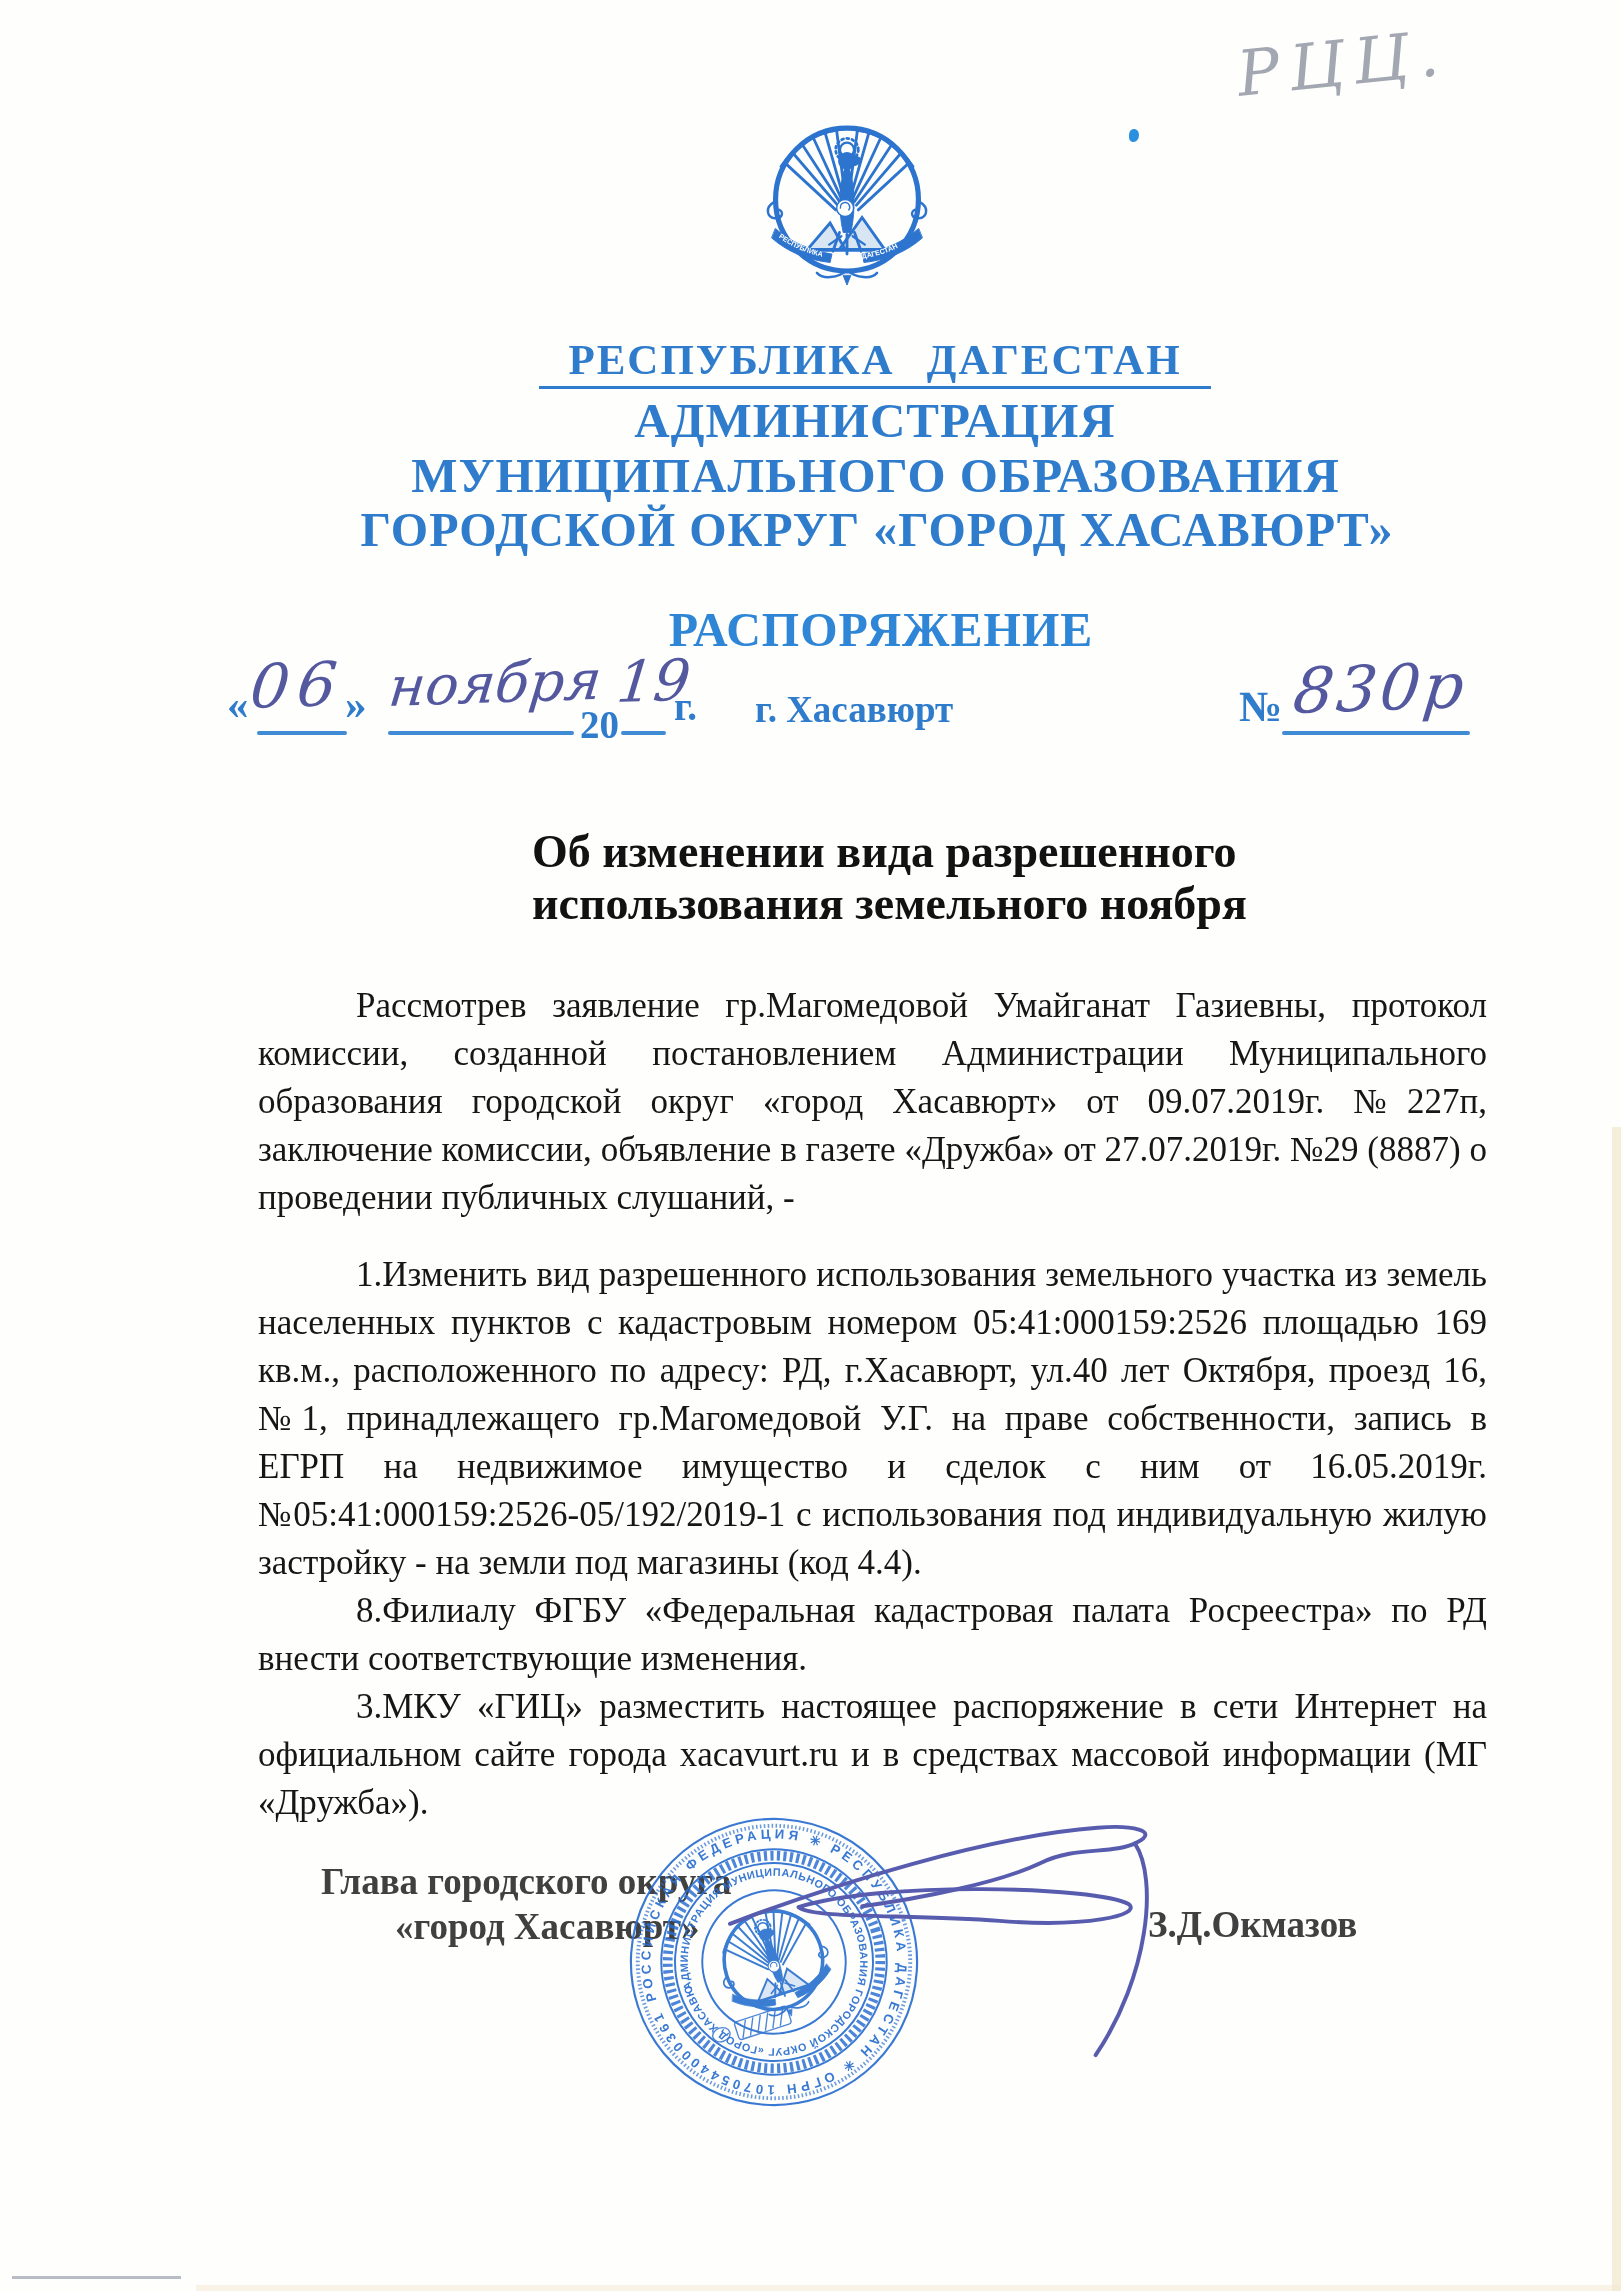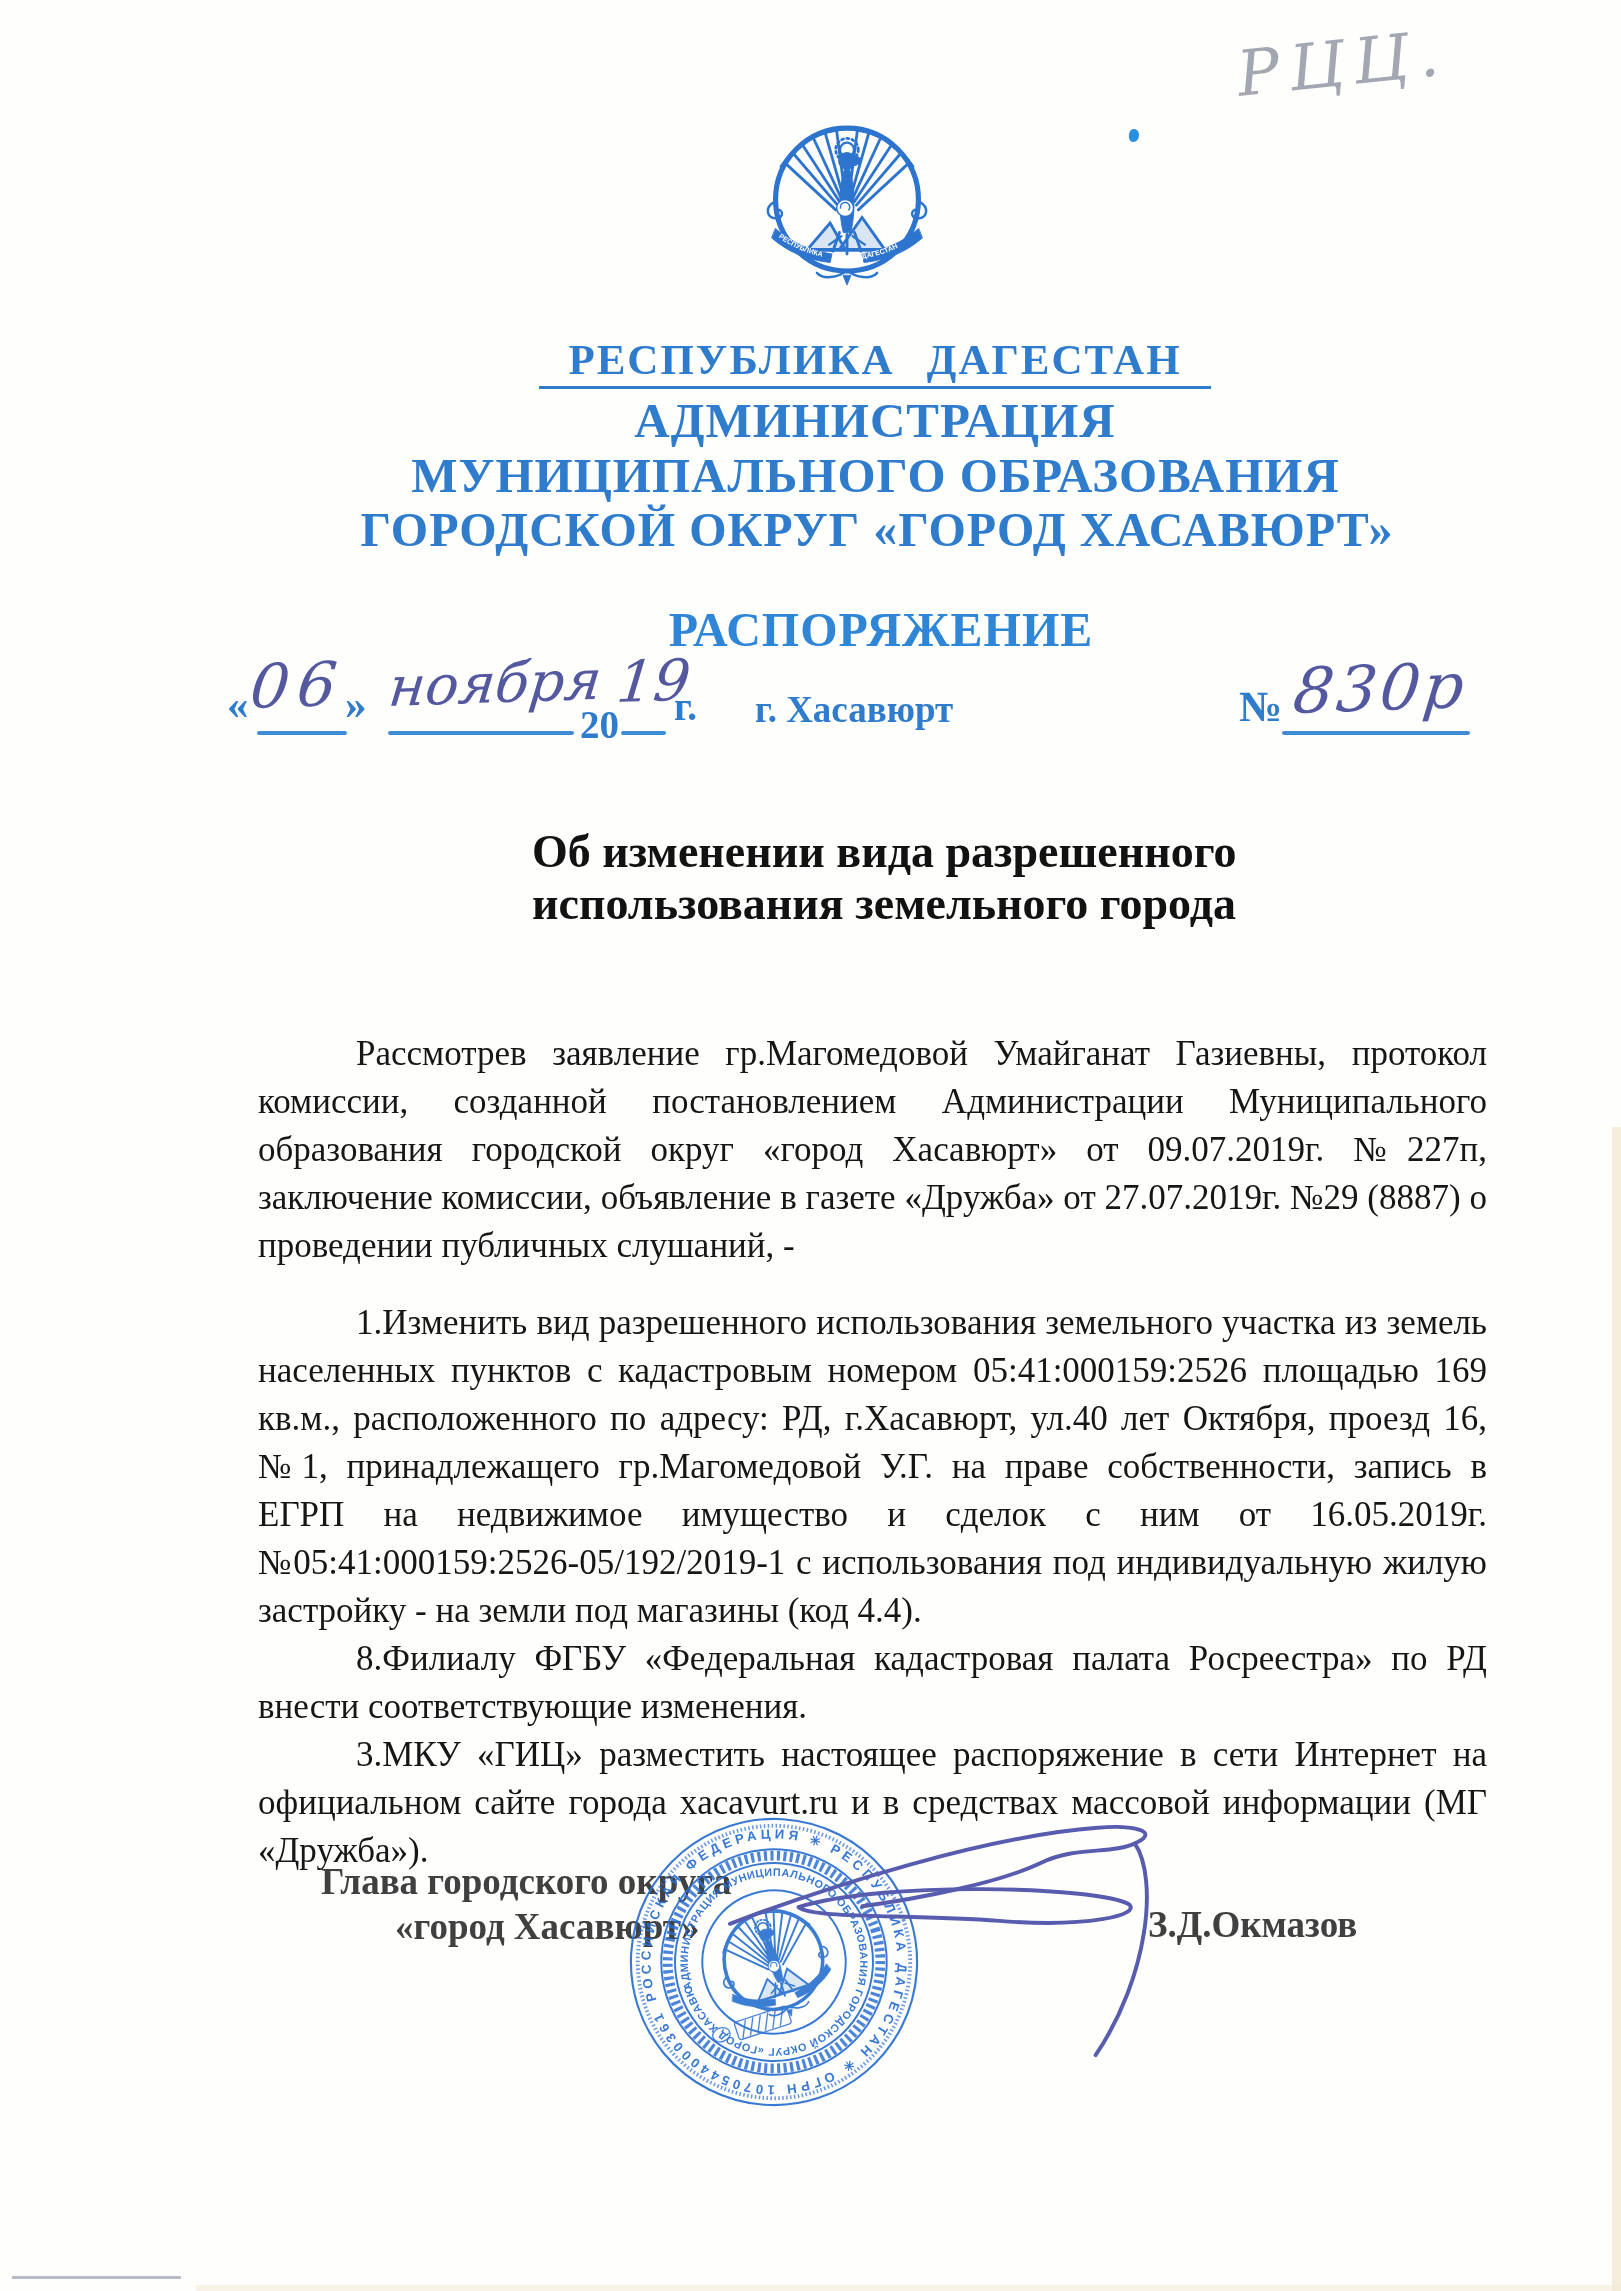--- a/index.html
+++ b/index.html
@@ -23,21 +23,21 @@
   .hand{
     color:#54589f;font-family:"DejaVu Serif",serif;font-style:italic;
     white-space:nowrap;transform:skewX(-8deg) rotate(-2deg);transform-origin:left bottom;
   }
   .pencil{
     color:#9298a4;font-family:"DejaVu Serif",serif;font-style:italic;
     transform:rotate(-6deg);letter-spacing:9.8px;opacity:.85;
   }
   
   .doc-title{color:#121212;font-weight:bold;font-size:46px;text-align:center;white-space:nowrap;}
-  #body-text{width:1229px;color:#161616;font-size:35px;line-height:48px;text-align:justify;margin-top:48px;}
+  #body-text{width:1229px;color:#161616;font-size:35px;line-height:48px;text-align:justify;}
   #body-text p{margin:0;text-indent:98px;}
   #body-text p + p{margin-top:0;}
   #body-text p.gap-top{margin-top:29px;}
   .sig{color:#404040;font-weight:bold;font-size:37px;white-space:nowrap;}
   .artifact{background:#b8bcc4;}
   .edge-tint{background:#f2e8cf;opacity:.75;}
 </style>
 </head>
 <body>
 
@@ -124,21 +124,21 @@
   <div class="abs form-blue" style="left:755px;top:688px;font-size:37px;">г. Хасавюрт</div>
   <div class="abs form-blue" style="left:1239px;top:682px;font-size:43px;">№</div>
   <div class="abs blank-line" style="left:1282px;top:731px;width:188px;"></div>
 
   <div class="abs hand" style="left:247px;top:651px;font-size:61px;letter-spacing:7.8px;">06</div>
   <div class="abs hand" style="left:386px;top:655px;font-size:55px;">ноября</div>
   <div class="abs hand" style="left:614px;top:649px;font-size:57px;">19</div>
   <div class="abs hand" style="left:1290px;top:655px;font-size:63px;letter-spacing:2.9px;">830р</div>
 
   <div class="abs doc-title" style="left:532px;top:825px;width:686px;">Об изменении вида разрешенного</div>
-  <div class="abs doc-title" style="left:532px;top:877px;width:686px;">использования земельного города</div>
+  <div class="abs doc-title" style="left:532px;top:877px;width:686px;">использования земельного ноября</div>
 
   <div id="body-text" class="abs" style="left:258px;top:982px;">
     <p>Рассмотрев заявление гр.Магомедовой Умайганат Газиевны, протокол комиссии, созданной постановлением Администрации Муниципального образования городской округ «город Хасавюрт» от 09.07.2019г. №227п, заключение комиссии, объявление в газете «Дружба» от 27.07.2019г. №29 (8887) о проведении публичных слушаний, -</p>
     <p class="gap-top">1.Изменить вид разрешенного использования земельного участка из земель населенных пунктов с кадастровым номером 05:41:000159:2526 площадью 169 кв.м., расположенного по адресу: РД, г.Хасавюрт, ул.40 лет Октября, проезд 16, №1, принадлежащего гр.Магомедовой У.Г. на праве собственности, запись в ЕГРП на недвижимое имущество и сделок с ним от 16.05.2019г. №05:41:000159:2526-05/192/2019-1 с использования под индивидуальную жилую застройку - на земли под магазины (код 4.4).</p>
     <p>8.Филиалу ФГБУ «Федеральная кадастровая палата Росреестра» по РД внести соответствующие изменения.</p>
     <p>3.МКУ «ГИЦ» разместить настоящее распоряжение в сети Интернет на официальном сайте города xacavurt.ru и в средствах массовой информации (МГ «Дружба»).</p>
   </div>
 
   <div class="abs sig" style="left:321px;top:1860px;">Глава городского округа</div>
   <div class="abs sig" style="left:367px;top:1905px;margin-left:28px;">«город Хасавюрт»</div>

